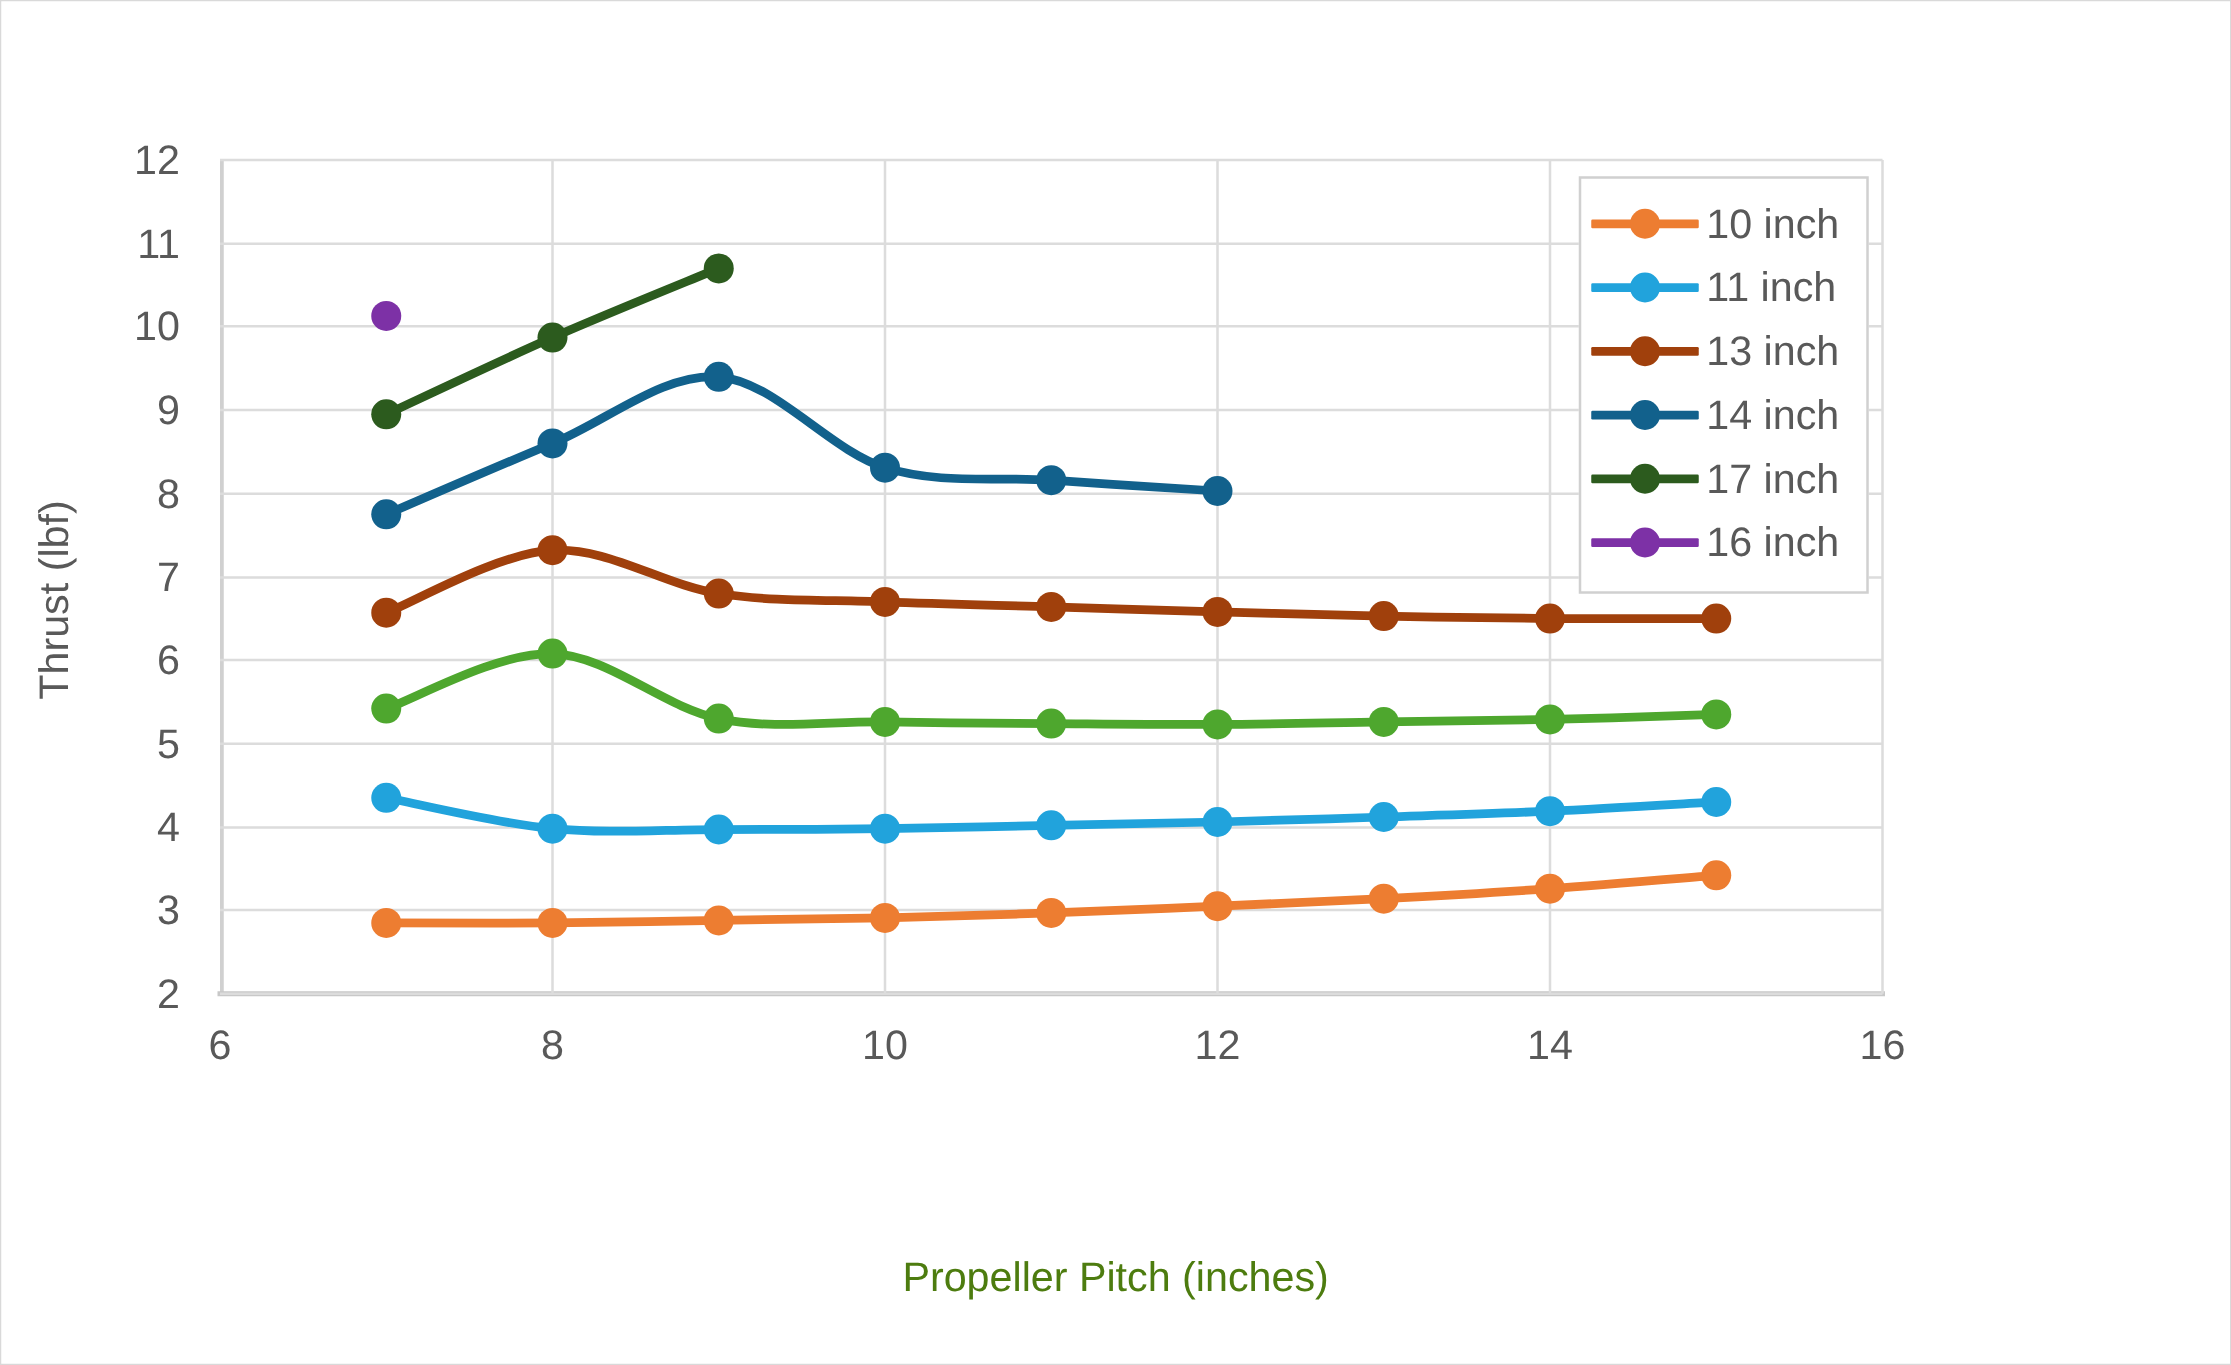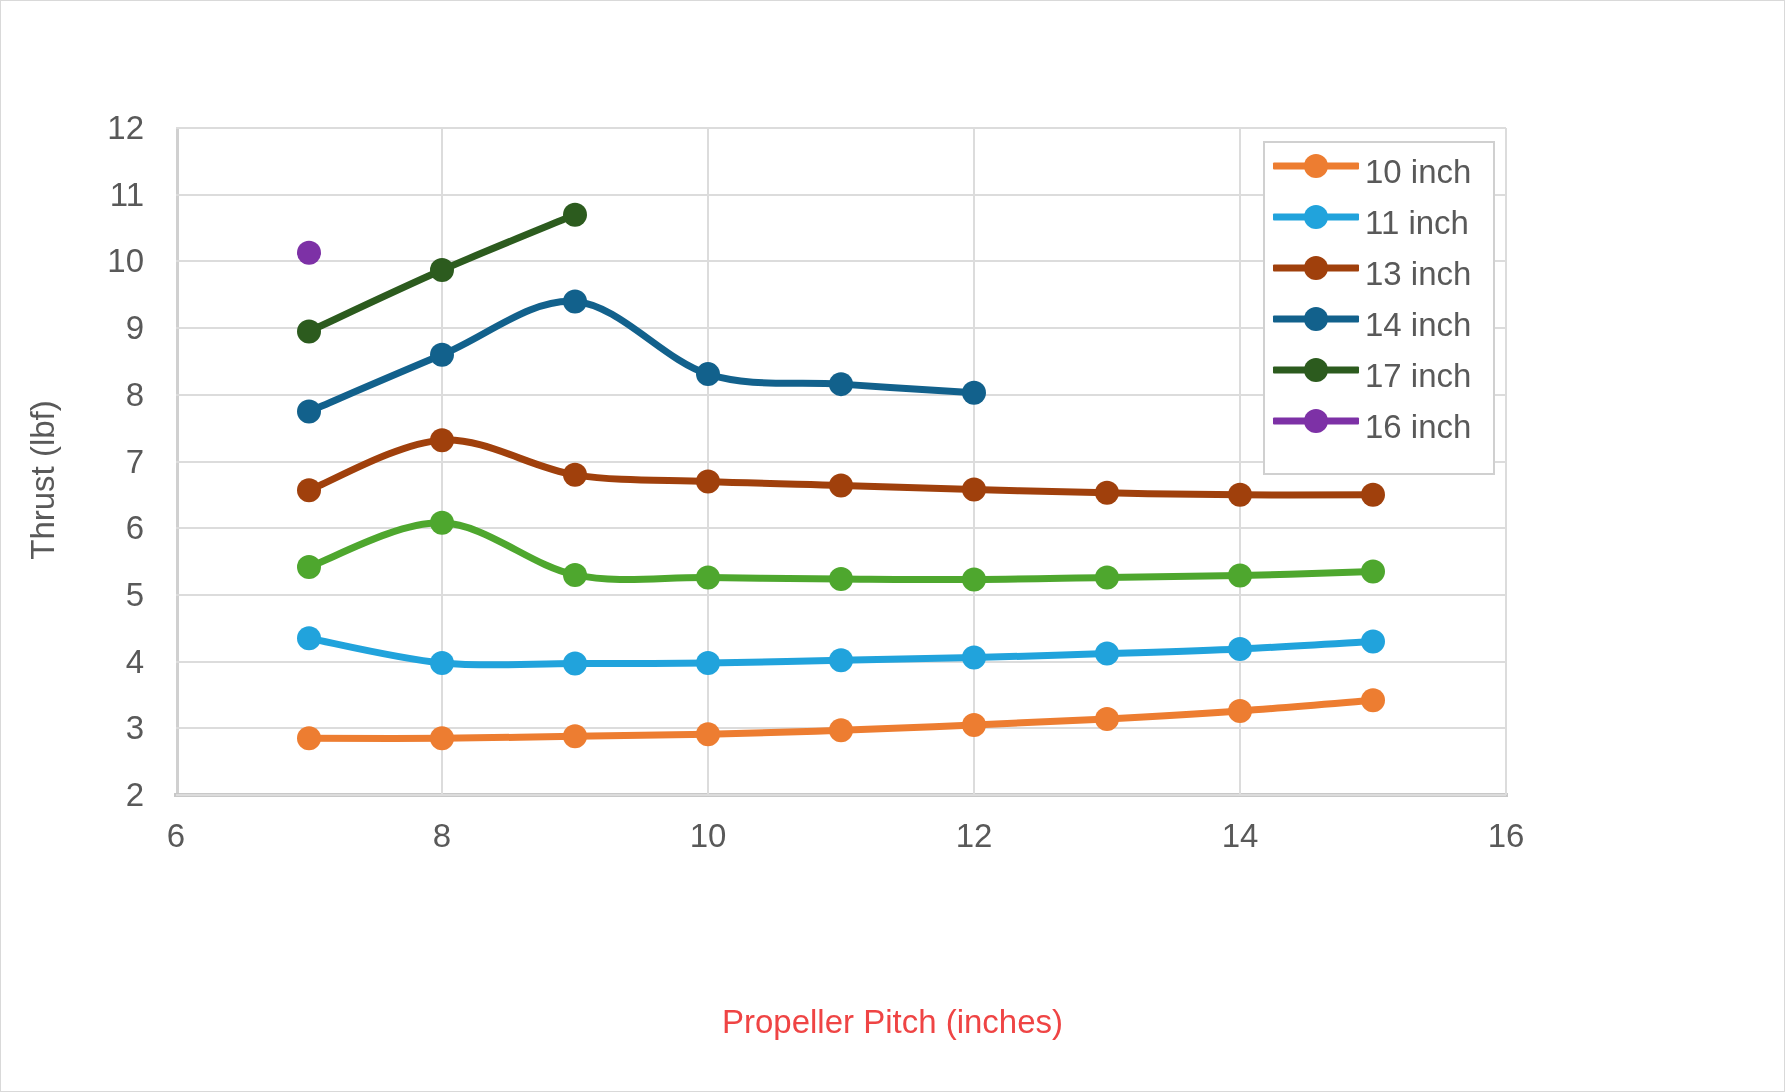--- a/index.html
+++ b/index.html
@@ -69,33 +69,33 @@
     font-size:33px;
     color:#595959;
     transform:rotate(-90deg);
     transform-origin:center center;
   }
   #xlabel{
     position:absolute;
     left:0;right:0;top:1002px;
     text-align:center;
     font-size:33px;
-    color:#ef4444;
+    color:#4d7c0f;
   }
   #legend{
     position:absolute;
     left:1262px;top:140px;
     width:232px;
     background:#ffffff;
     border:2px solid #d0d0d0;
     padding:10px 0 14px 0;
     box-sizing:border-box;
   }
   .legend-row{
-    display:flex;align-items:flex-start;
+    display:flex;align-items:center;
     height:51px;
     padding-left:8px;
   }
   .legend-swatch{
     position:relative;
     width:86px;height:26px;
     flex:0 0 auto;
   }
   .legend-swatch .lline{
     position:absolute;left:0;top:50%;

